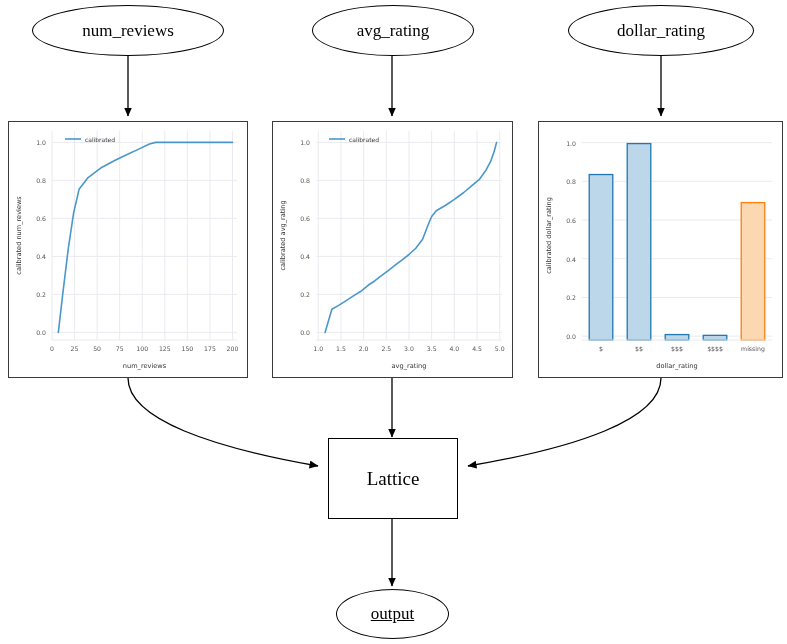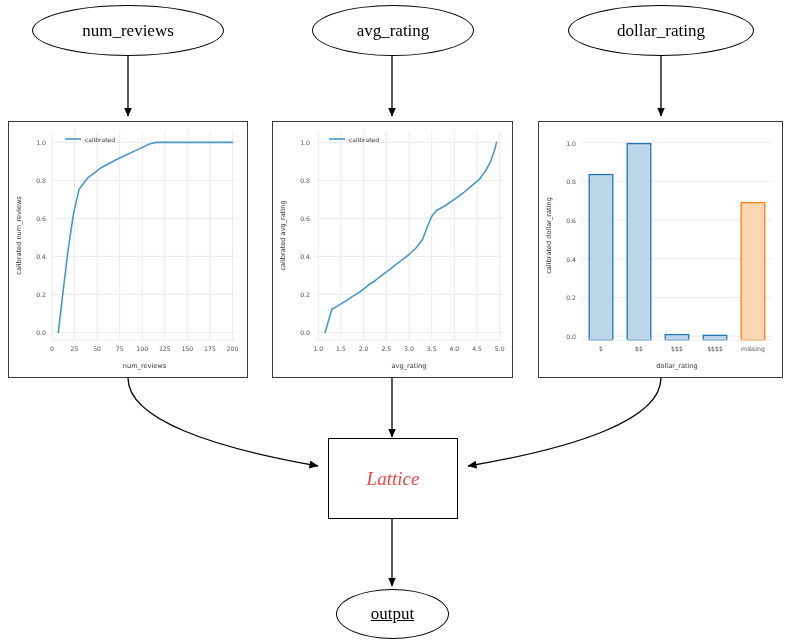--- a/index.html
+++ b/index.html
@@ -2,21 +2,21 @@
 <html><head>
 <meta charset="utf-8">
 <style>
   html,body{margin:0;padding:0;background:#ffffff;}
   body{width:787px;height:644px;font-family:"Liberation Serif",serif;overflow:hidden;position:relative;}
   #stage{position:absolute;left:0;top:0;width:787px;height:644px;text-align:center;}
   .node-ellipse{position:absolute;border:1.2px solid #000;border-radius:50%;background:#fff;
     display:flex;align-items:center;justify-content:center;font-family:"Liberation Serif",serif;
     font-size:17px;color:#000;box-sizing:border-box;white-space:nowrap;}
   .node-box{position:absolute;border:1.4px solid #000;background:#fff;display:flex;
-    align-items:center;justify-content:center;font-family:"Liberation Serif",serif;font-size:19px;color:#ef4444;box-sizing:border-box;font-style:italic;}
+    align-items:center;justify-content:center;font-family:"Liberation Serif",serif;font-size:19px;color:#000000;box-sizing:border-box;}
   .panel{position:absolute;border:1.4px solid #3b3b3b;background:#fff;box-sizing:border-box;}
   .plotwrap{position:absolute;left:0;top:0;width:100%;height:100%;}
   svg{display:block;}
   .edges{position:absolute;left:0;top:0;width:787px;height:644px;pointer-events:none;}
 </style>
 </head>
 <body>
 
 <div id="stage">
 

